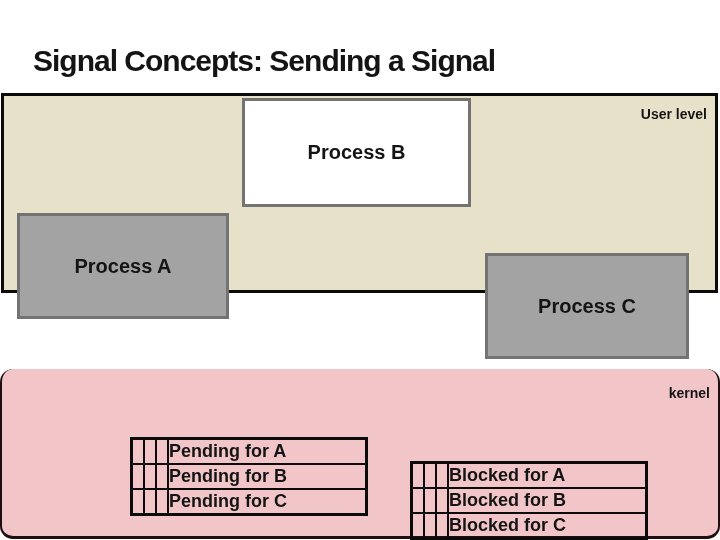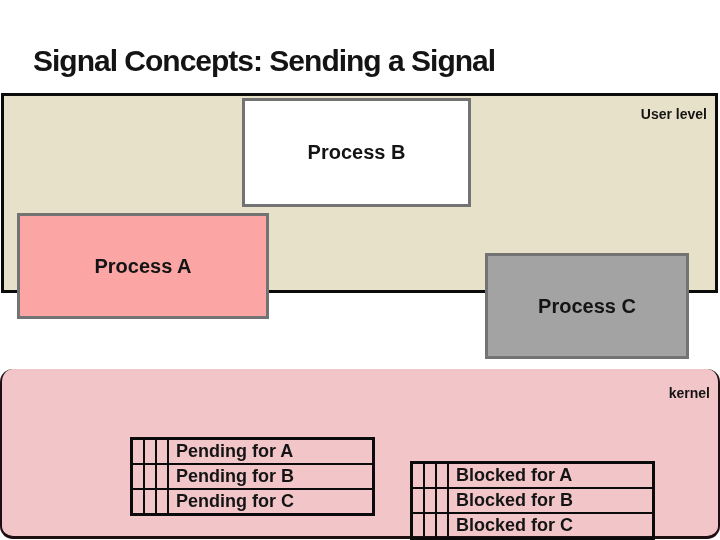--- a/index.html
+++ b/index.html
@@ -77,21 +77,21 @@
     justify-content: center;
     z-index: 2;
   }
   .proc-label {
     font-size: 20px;
     font-weight: bold;
     color: #141414;
     white-space: nowrap;
   }
   .proc-b { left: 242px; top: 98px;  width: 229px; height: 109px; background: #ffffff; }
-  .proc-a { left: 17px;  top: 213px; width: 252px; height: 106px; background: #fca5a5; }
+  .proc-a { left: 17px;  top: 213px; width: 212px; height: 106px; background: #a3a3a3; }
   .proc-c { left: 485px; top: 253px; width: 204px; height: 106px; background: #a3a3a3; }
   
   .sigtable {
     position: absolute;
     border-collapse: collapse;
     border: 3px solid #0b0b0b;
     z-index: 2;
   }
   .sigtable td {
     border: 2px solid #0b0b0b;
@@ -102,21 +102,21 @@
   .sigtable td.bit {
     width: 10px;
     min-width: 10px;
   }
   .sigtable td.name {
     width: 196px;
     min-width: 196px;
     font-size: 18px;
     font-weight: bold;
     color: #141414;
-    padding-left: 7px;
+    padding-left: 0;
     vertical-align: middle;
     white-space: nowrap;
   }
   .pending-table { left: 130px; top: 437px; }
   .blocked-table { left: 410px; top: 461px; }
 </style>
 </head>
 <body>
 
 <div class="slide">

